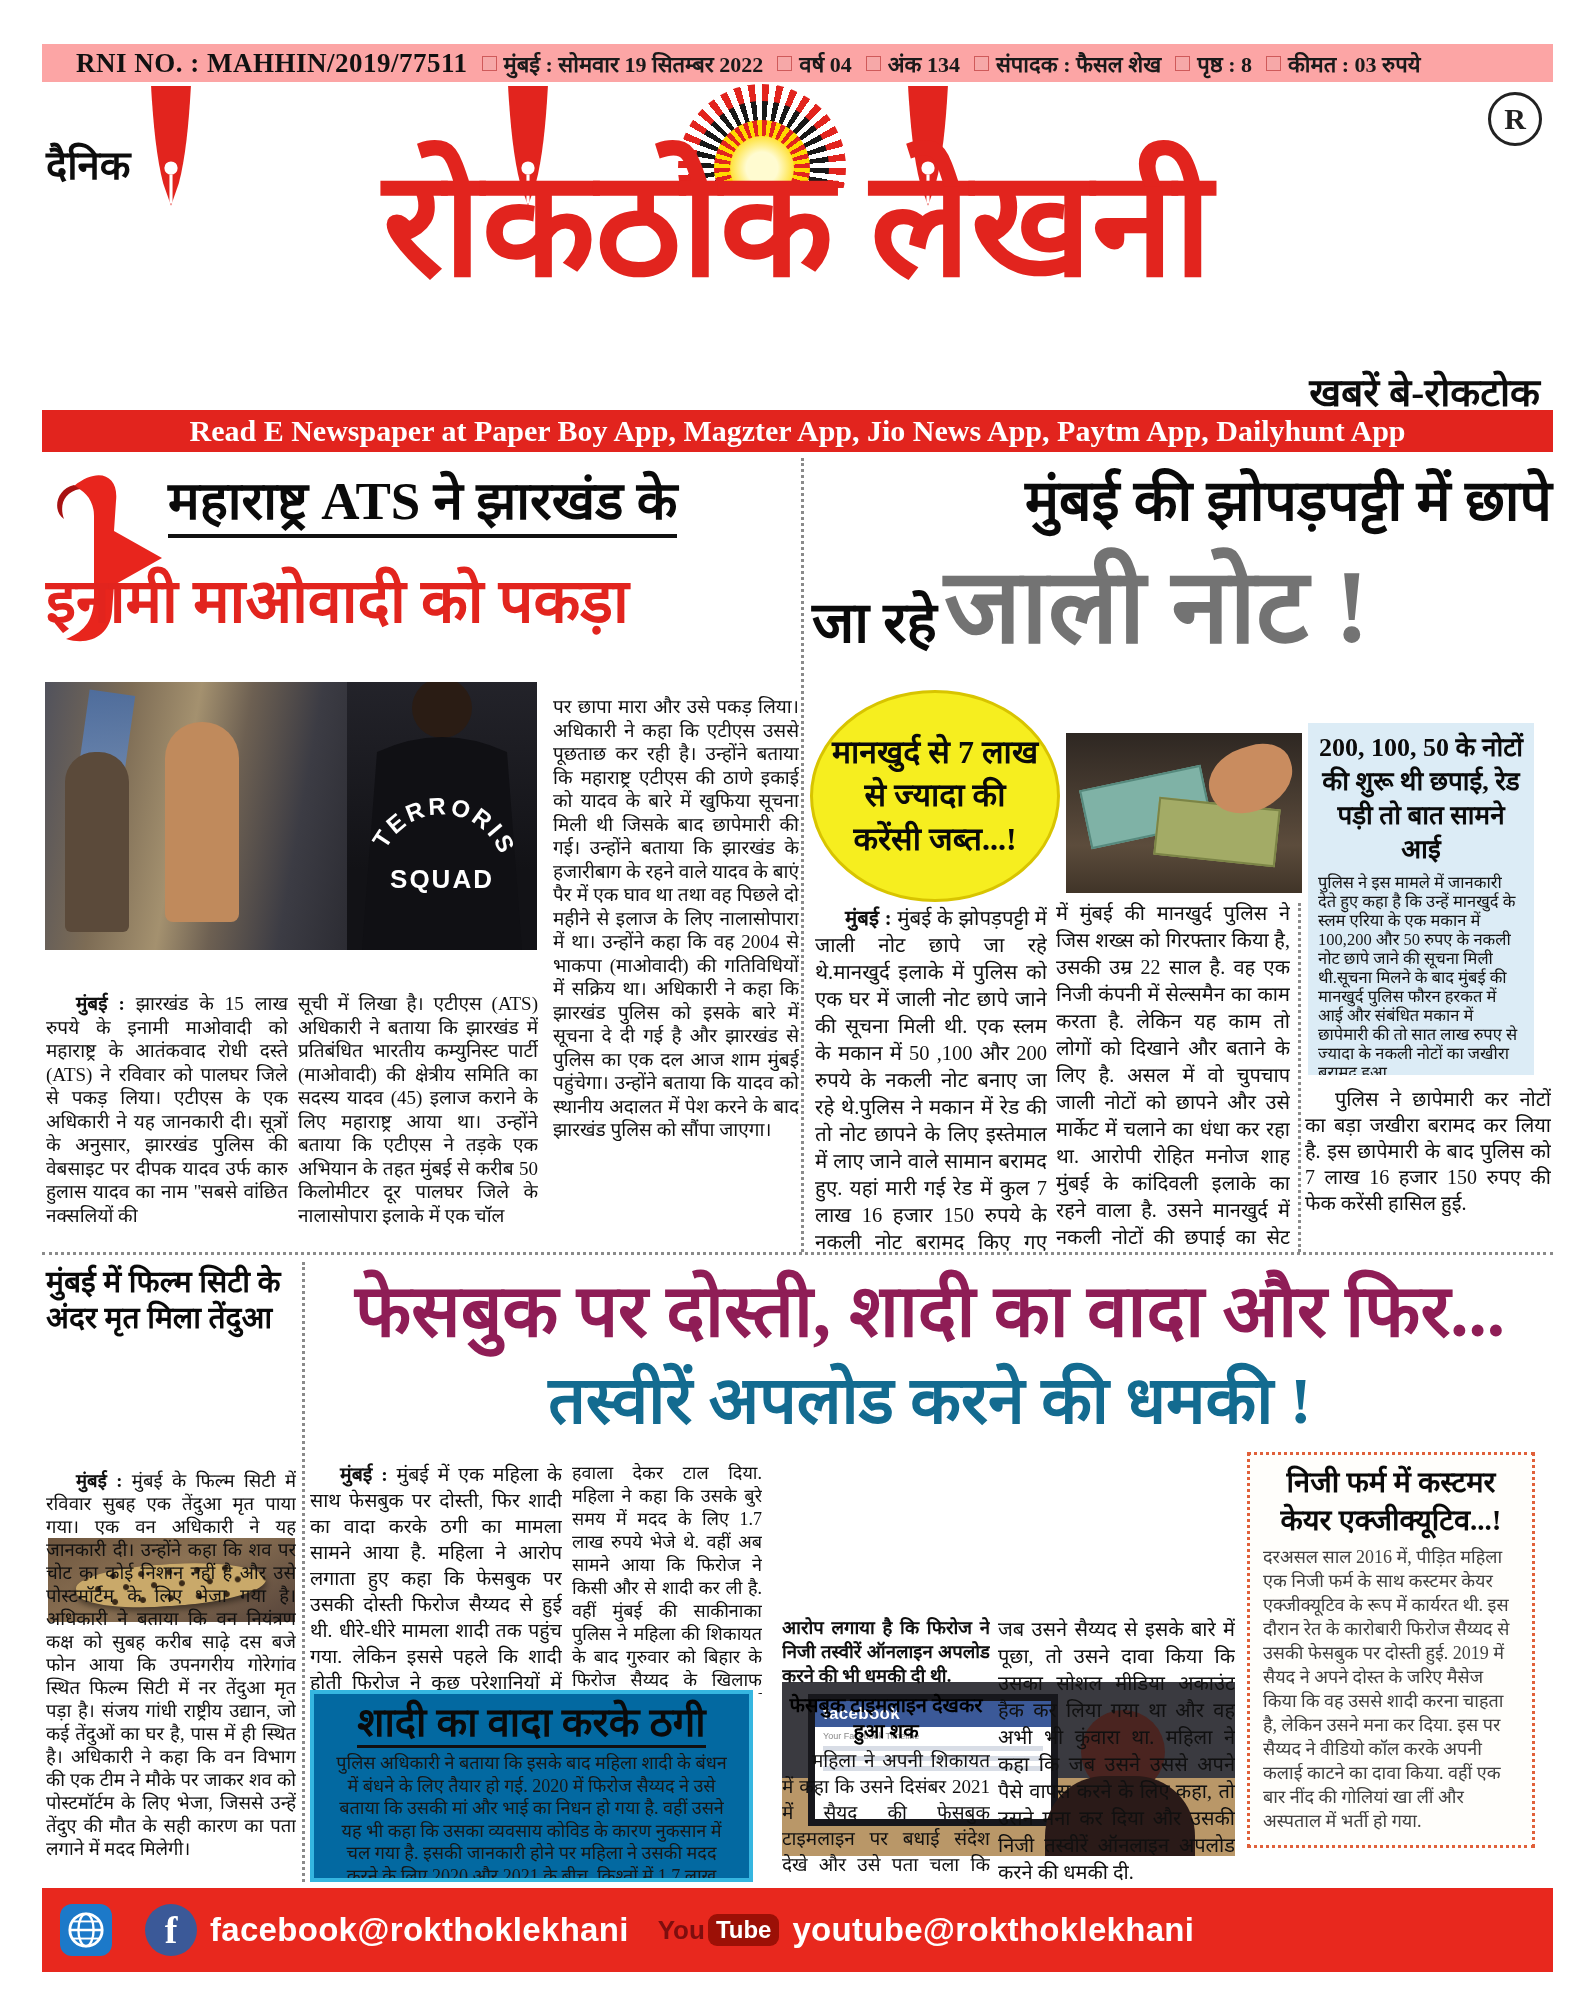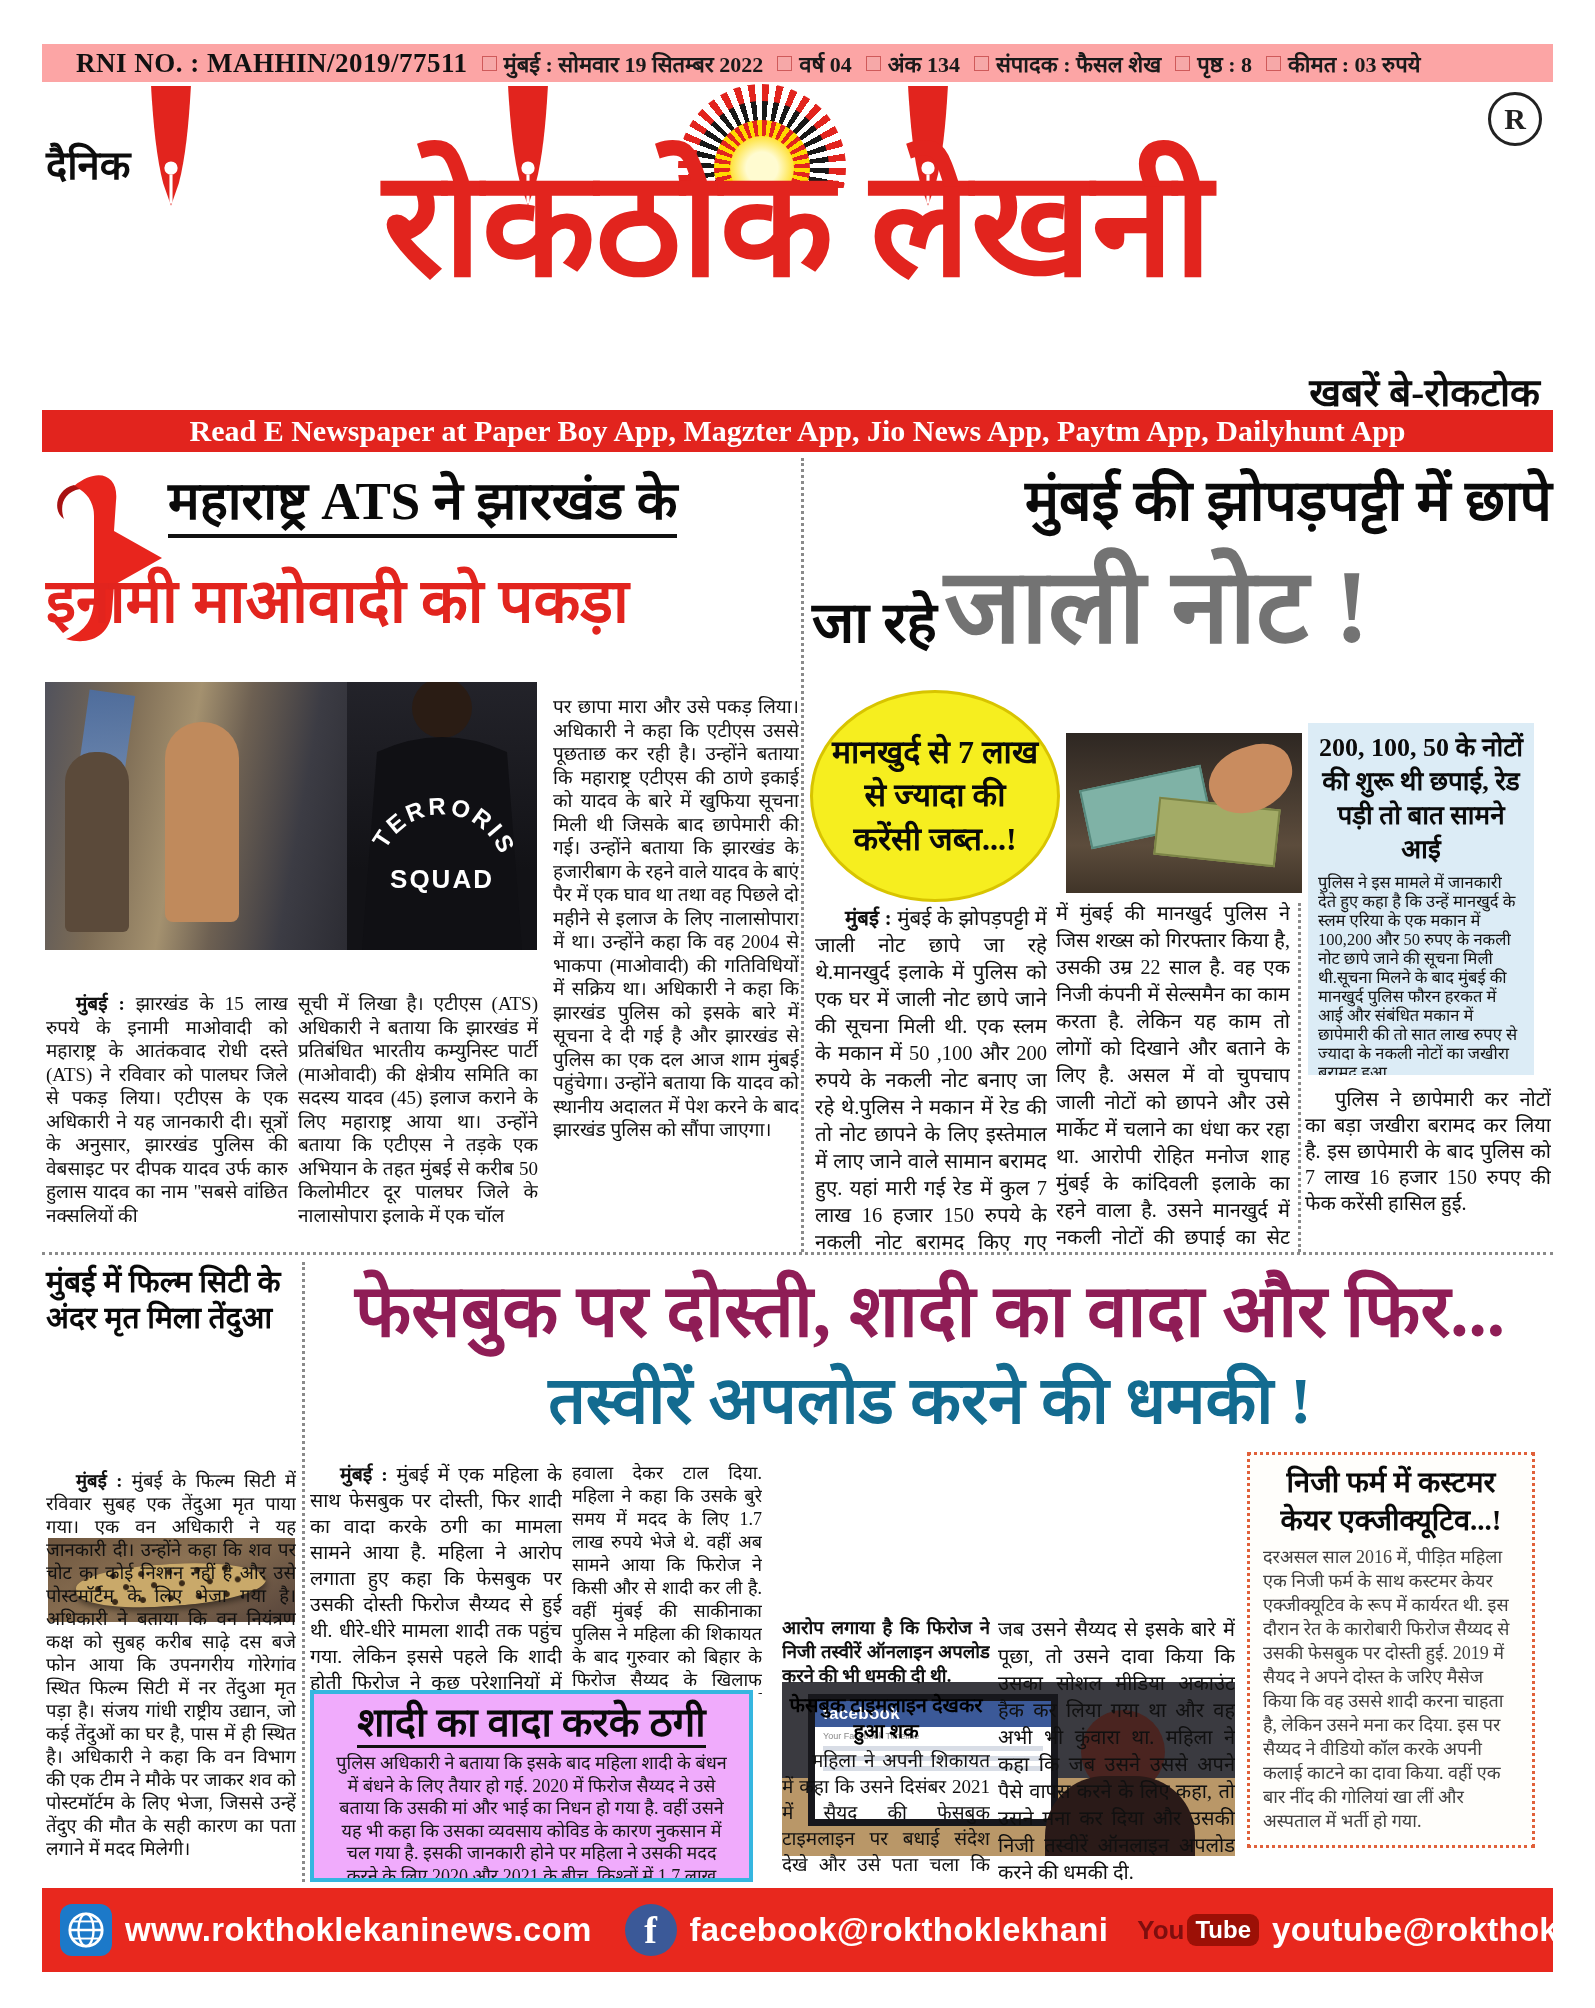--- a/index.html
+++ b/index.html
@@ -76,21 +76,21 @@
   
   .badge{left:810px;top:690px;width:250px;height:212px;background:#f6ee1f;border:3px solid #d8c400;
          border-radius:50%;display:flex;align-items:center;justify-content:center;text-align:center;
          font-weight:bold;font-size:32px;line-height:1.35;color:#0a0a0a;padding:10px 18px;box-sizing:border-box;z-index:2;}
   
   .bluebg-box{left:1308px;top:723px;width:226px;height:352px;background:#dcecf6;padding:8px 10px;box-sizing:border-box;overflow:hidden;}
   .bluebg-title{font-size:26px;line-height:34px;font-weight:bold;text-align:center;color:#0a0a0a;}
   .bluebg-body{margin-top:6px;font-size:16.5px;line-height:19px;color:#141414;}
   .below-blue{left:1305px;top:1086px;width:246px;height:160px;}
   .below-blue .body-txt{font-size:20px;line-height:26px;}
-  .cyan-box{left:310px;top:1690px;width:443px;height:192px;background:#f0abfc;border:4px solid #35b6e0;
+  .cyan-box{left:310px;top:1690px;width:443px;height:192px;background:#0369a1;border:4px solid #35b6e0;
             box-sizing:border-box;padding:4px 20px;overflow:hidden;}
   .cyan-title{text-align:center;font-size:40px;font-weight:bold;color:#0a0a0a;line-height:50px;}
   .cyan-title span{border-bottom:3px solid #111;}
   .cyan-body{margin-top:4px;font-size:18px;line-height:22.5px;text-align:center;color:#161616;}
   .dash-box{left:1247px;top:1452px;width:288px;height:396px;border:3px dotted #e0603a;background:#fffefb;
             box-sizing:border-box;padding:8px 13px;overflow:hidden;}
   .dash-title{text-align:center;font-size:29px;line-height:38px;font-weight:bold;color:#0a0a0a;}
   .dash-body{margin-top:6px;font-size:18px;line-height:24px;color:#404040;}
   
   .leop-head{left:46px;top:1264px;width:252px;font-size:30px;line-height:36px;font-weight:bold;color:#0a0a0a;}
@@ -294,21 +294,20 @@
   <div class="abs footer">
     <span class="f-ico f-globe">
       <svg width="38" height="38" viewBox="0 0 40 40">
           <circle cx="20" cy="20" r="17" fill="none" stroke="#fff" stroke-width="3"></circle>
           <ellipse cx="20" cy="20" rx="8" ry="17" fill="none" stroke="#fff" stroke-width="2.5"></ellipse>
           <line x1="3" y1="20" x2="37" y2="20" stroke="#fff" stroke-width="2.5"></line>
           <line x1="6" y1="11" x2="34" y2="11" stroke="#fff" stroke-width="2"></line>
           <line x1="6" y1="29" x2="34" y2="29" stroke="#fff" stroke-width="2"></line>
         </svg>
     </span>
-    <span class="f-label">www.rokthoklekaninews.com</span>
     <span class="f-ico f-fb" style="margin-left:20px;">f</span>
     <span class="f-label">facebook@rokthoklekhani</span>
     <span class="yt">
       <span class="yt-you">You</span>
       <span class="yt-tube">Tube</span>
     </span>
     <span class="f-label">youtube@rokthoklekhani</span>
 
   </div>
 

